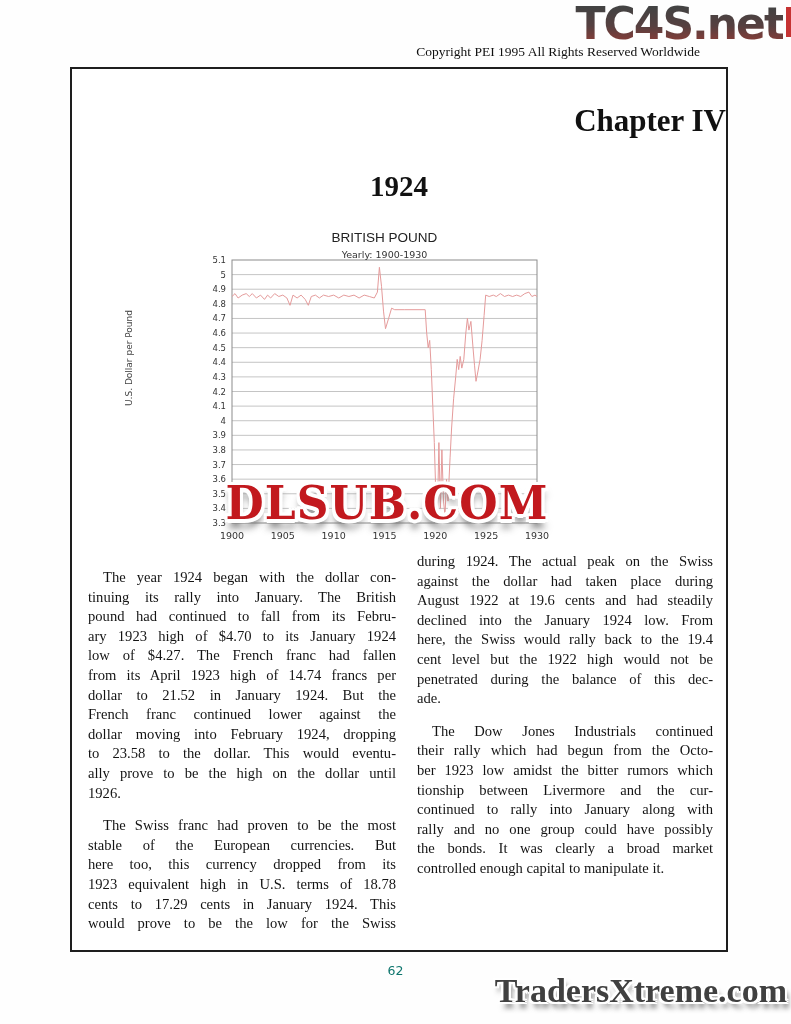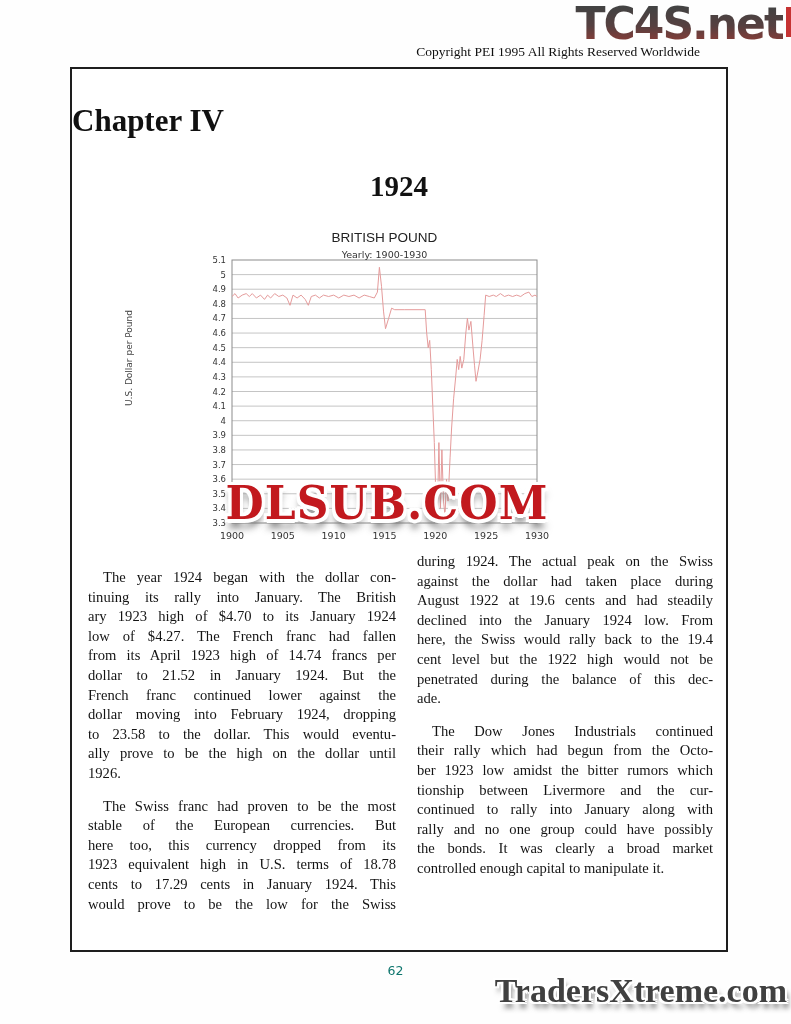--- a/index.html
+++ b/index.html
@@ -13,21 +13,21 @@
   @supports (-webkit-background-clip: text){
     .tc4s{background:linear-gradient(180deg,#434343 18%,#564040 55%,#8e3c36 90%);
           -webkit-background-clip:text;-webkit-text-fill-color:transparent;}
   }
   .red-strip{position:absolute;top:7px;right:0;width:5px;height:30px;background:#c63333;}
   .copyright{position:absolute;top:44px;right:91px;font-size:13.5px;color:#101010;}
 
   
   .pagebox{position:absolute;left:70px;top:67px;width:654px;height:881px;
            border:2px solid #1e1e1e;background:#fff;}
-  .chapter{position:absolute;top:34px;left:0;width:100%;text-align:left;
+  .chapter{position:absolute;top:34px;left:0;width:100%;text-align:right;
            font-weight:bold;font-size:31px;}
   .yeartitle{position:absolute;top:101px;left:0;width:100%;text-align:center;
            font-weight:bold;font-size:29px;}
 
   
   .chartwrap{position:absolute;left:38px;top:159px;width:460px;height:335px;}
   .ctitle{position:absolute;left:122px;top:2px;width:305px;text-align:center;
           font-family:Liberation Sans, sans-serif;font-size:13.5px;color:#222;}
   .csub{position:absolute;left:122px;top:21px;width:305px;text-align:center;
           font-family:"DejaVu Sans",sans-serif;font-size:9.5px;color:#333;}
@@ -128,20 +128,21 @@
       <div class="ctitle">BRITISH POUND</div>
       <div class="csub">Yearly: 1900-1930</div>
     </div>
 
     <div class="dlsub">DLSUB.COM</div>
 
     <div class="col colL">
       <div class="para">
           <div class="tline ind">The year 1924 began with the dollar con-</div>
           <div class="tline">tinuing its rally into January. The British</div>
+          <div class="tline">pound had continued to fall from its Febru-</div>
           <div class="tline">ary 1923 high of $4.70 to its January 1924</div>
           <div class="tline">low of $4.27. The French franc had fallen</div>
           <div class="tline">from its April 1923 high of 14.74 francs per</div>
           <div class="tline">dollar to 21.52 in January 1924. But the</div>
           <div class="tline">French franc continued lower against the</div>
           <div class="tline">dollar moving into February 1924, dropping</div>
           <div class="tline">to 23.58 to the dollar. This would eventu-</div>
           <div class="tline">ally prove to be the high on the dollar until</div>
           <div class="tline tlast">1926.</div>
         </div>

